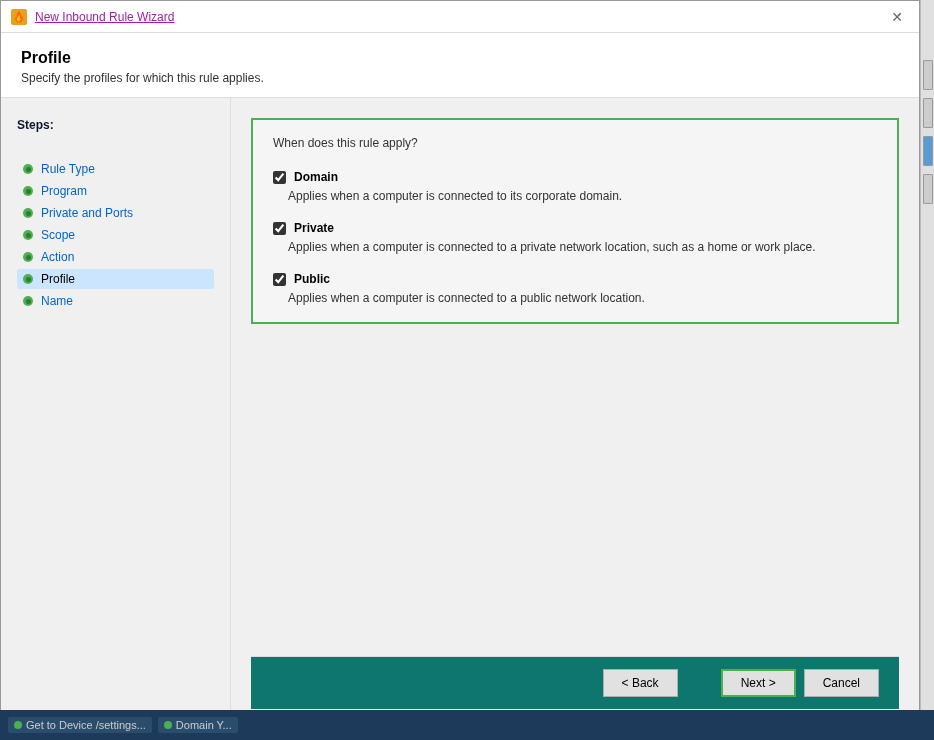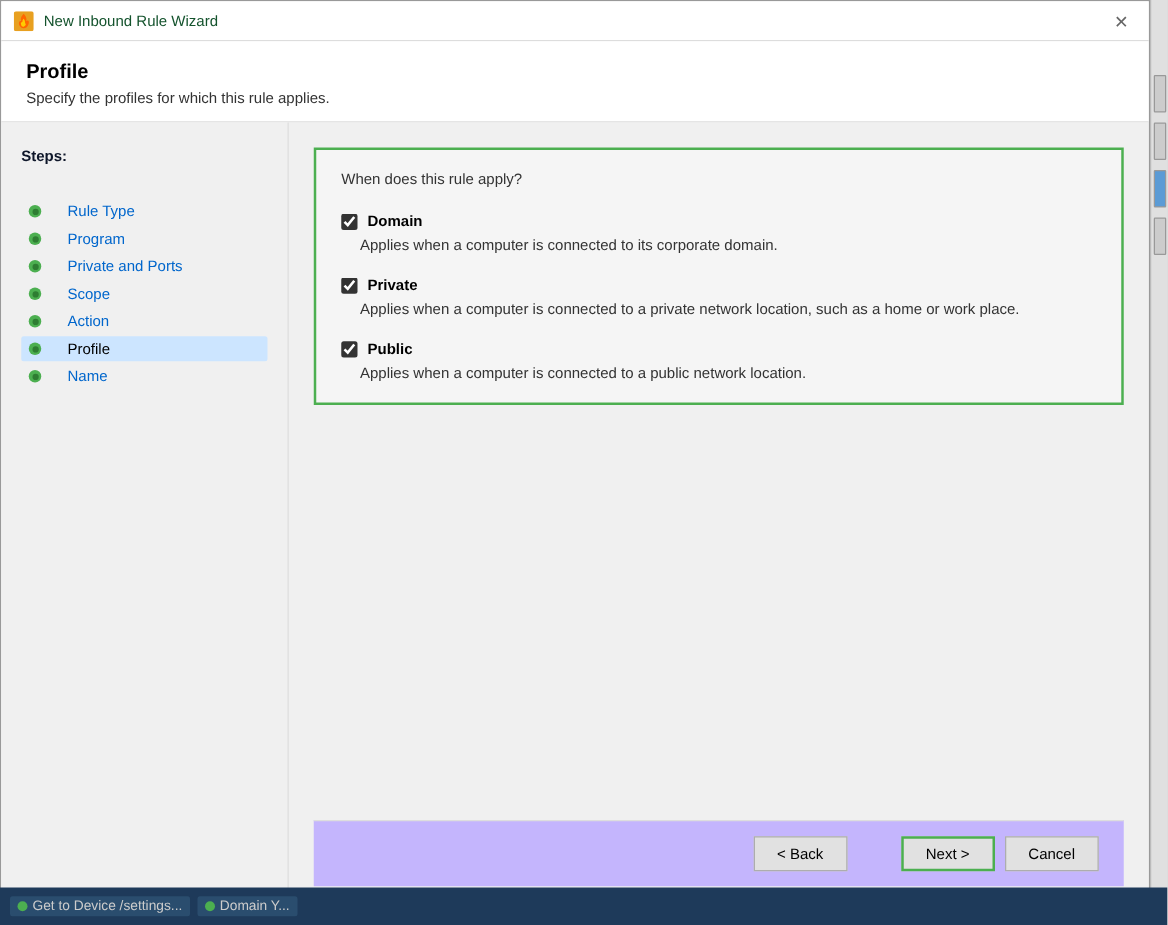--- a/index.html
+++ b/index.html
@@ -50,21 +50,22 @@
     }
 
     .title-icon {
       width: 16px;
       height: 16px;
     }
 
     .title-text {
       font-size: 12px;
       font-weight: normal;
-      color: #14532d;
+      color: #a21caf;
+      text-decoration: underline;
     }
 
     .close-btn {
       width: 24px;
       height: 24px;
       background: none;
       border: none;
       cursor: pointer;
       font-size: 14px;
       color: #666;
@@ -118,21 +119,21 @@
     .steps-title {
       font-weight: bold;
       font-size: 12px;
       margin-bottom: 27px;
       color: #0f172a;
     }
 
     .step-item {
       display: flex;
       align-items: center;
-      gap: 21px;
+      gap: 8px;
       padding: 3px 6px;
       margin-bottom: 2px;
       cursor: pointer;
       color: #0066cc;
       font-size: 12px;
       border-radius: 2px;
     }
 
     .step-item.active {
       background: #cce5ff;
@@ -217,21 +218,21 @@
       margin-left: 15px;
       line-height: 1.4;
     }
 
     
     .dialog-footer {
       padding: 12px 20px;
       display: flex;
       justify-content: flex-end;
       gap: 8px;
-      background: #c4b5fd;
+      background: #0f766e;
       border-top: 1px solid #ddd;
       margin-top: auto;
     }
 
     .btn {
       padding: 5px 18px;
       font-size: 12px;
       font-family: 'Segoe UI', sans-serif;
       border: 1px solid #adadad;
       background: #e1e1e1;

